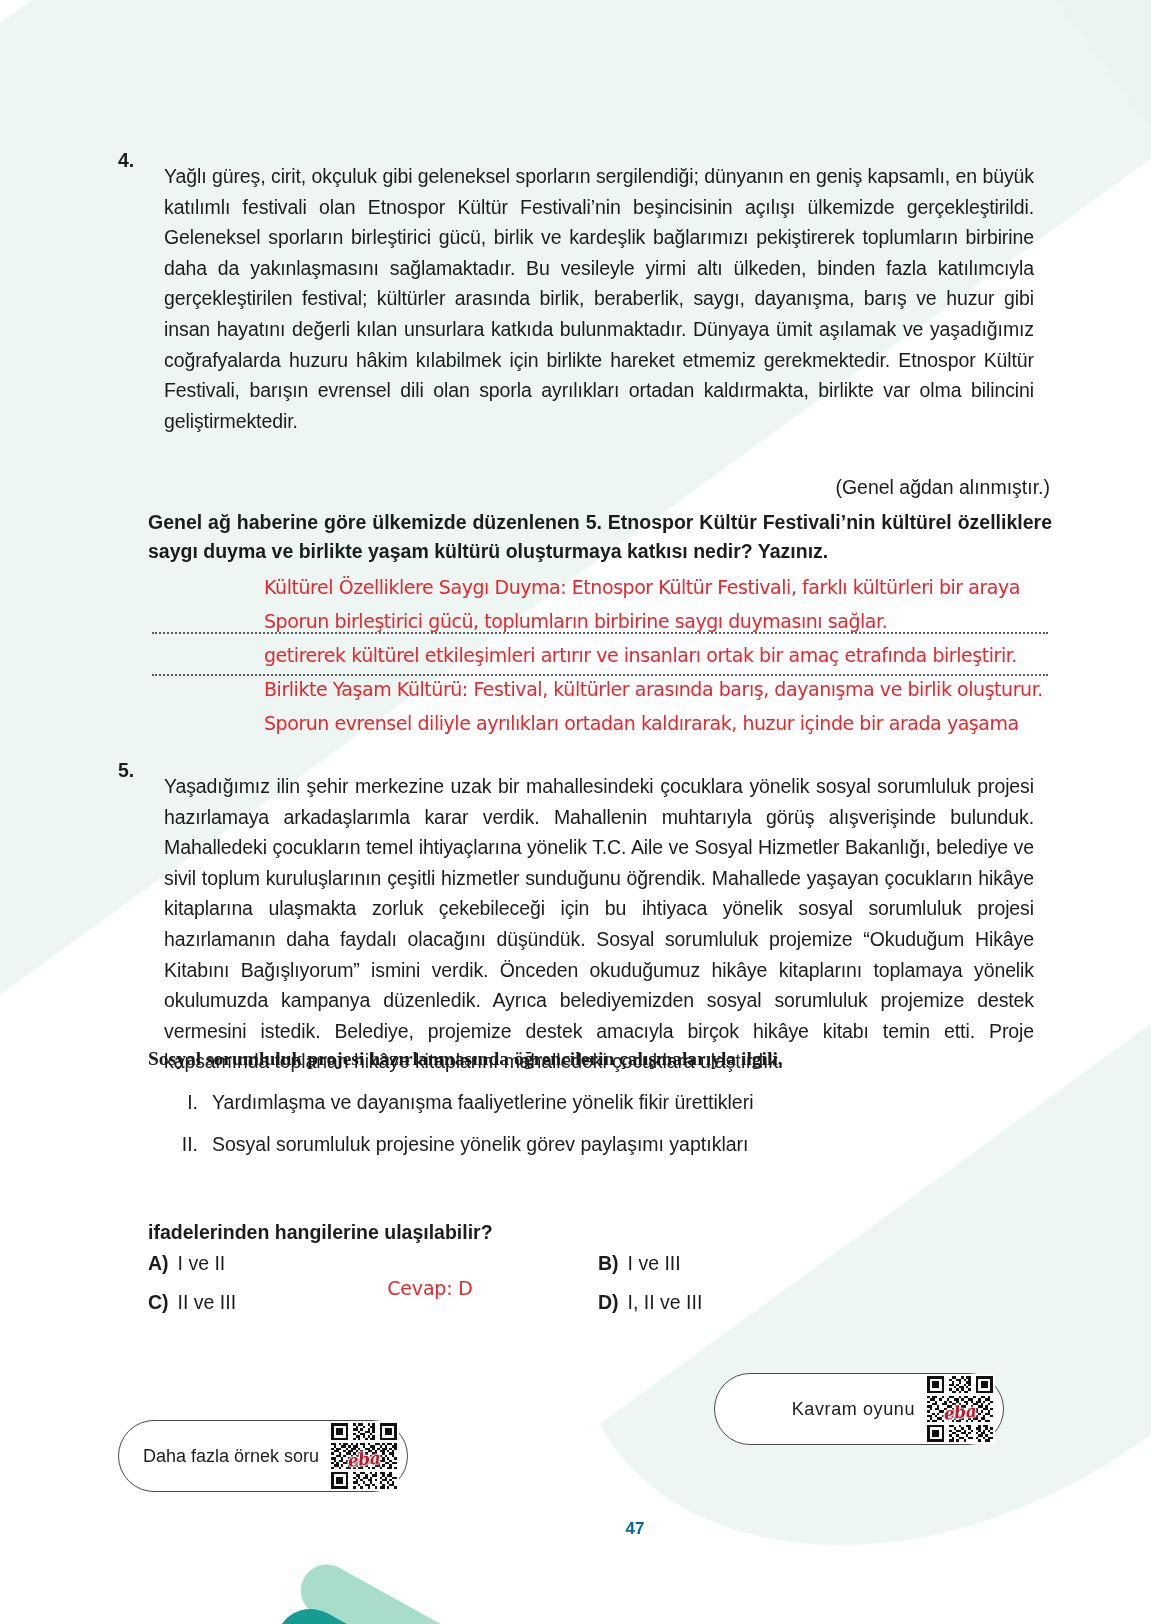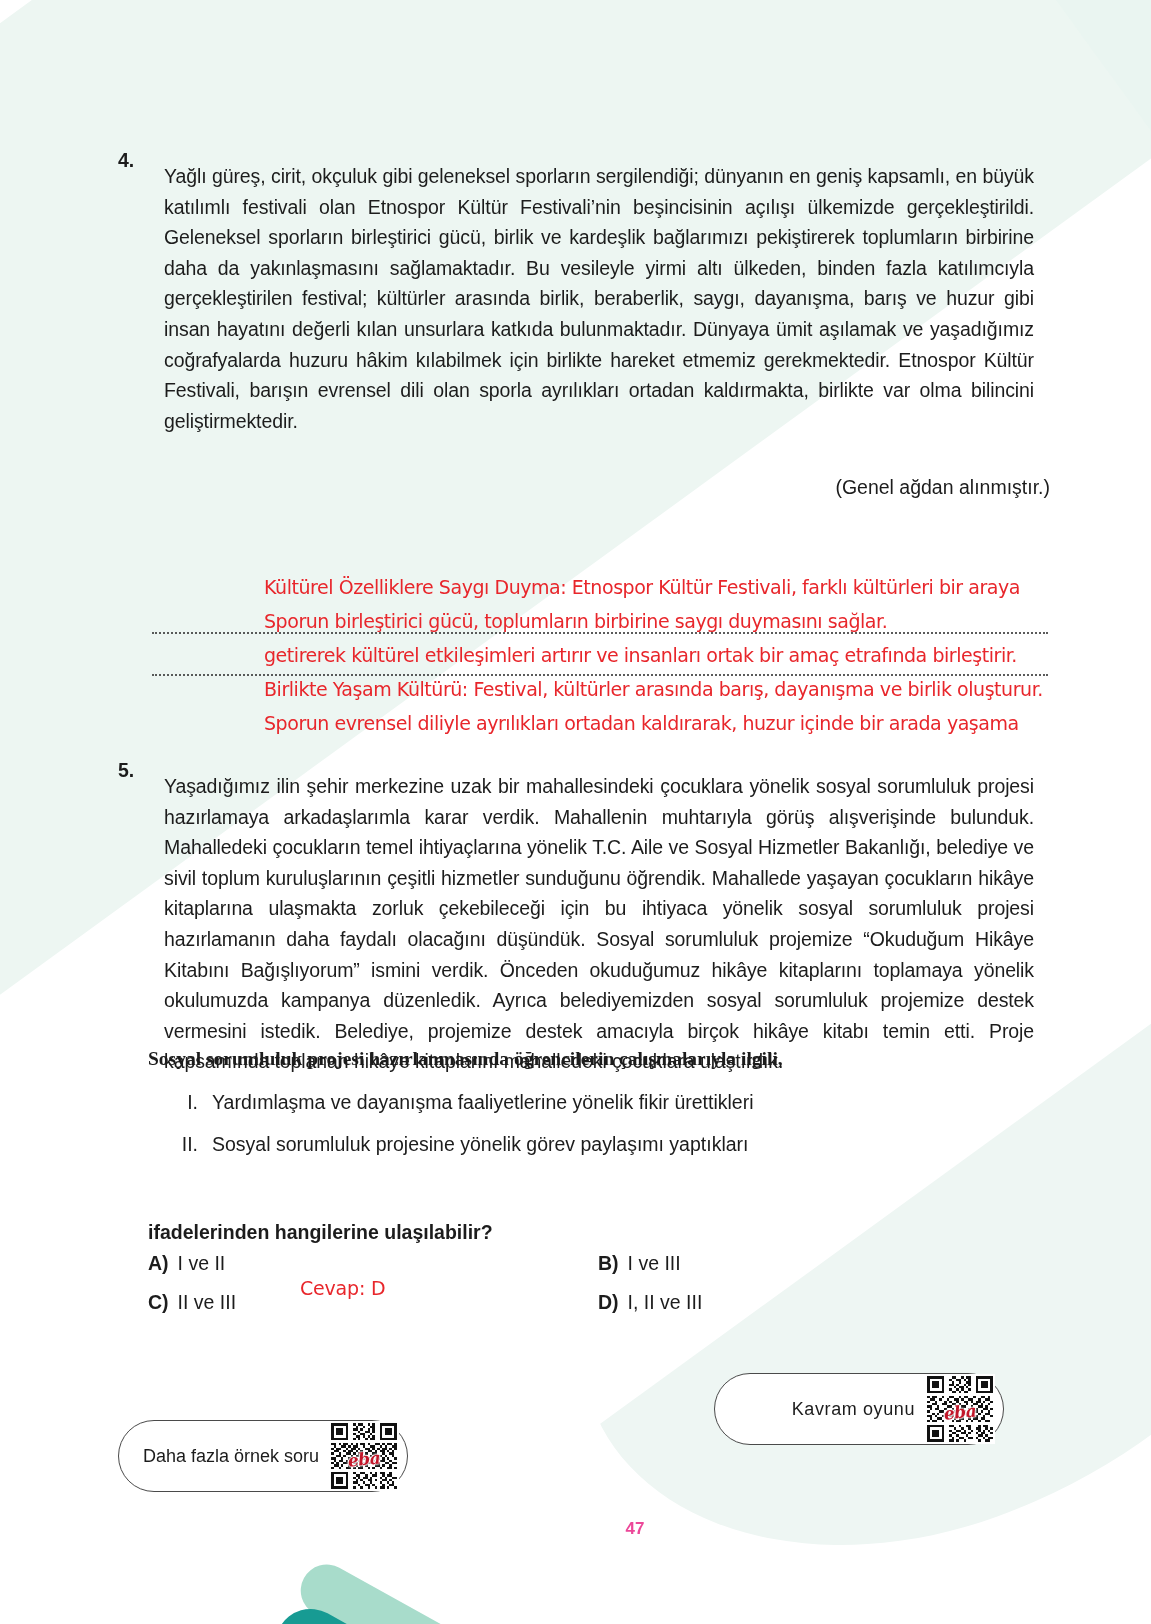--- a/index.html
+++ b/index.html
@@ -218,21 +218,21 @@
   }
   .opt-key {
     font-weight: bold;
     margin-right: 9px;
   }
   .cevap {
     position: absolute;
     left: 300px;
     top: 1277px;
     width: 260px;
-    text-align: left;
+    text-align: center;
     color: #e8262b;
     font-size: 19px;
     font-family: "DejaVu Sans", sans-serif;
     letter-spacing: -0.2px;
   }
 
   
   .qr-box {
     position: absolute;
     height: 72px;
@@ -315,21 +315,21 @@
     top: 1506px;
     width: 46px;
     height: 46px;
     border-radius: 50%;
     background: #ffffff;
     display: flex;
     align-items: center;
     justify-content: center;
     font-weight: bold;
     font-size: 17px;
-    color: #ec4899;
+    color: #0369a1;
     z-index: 5;
   }
 </style>
 </head>
 <body>
 
 <div class="page">
 
   <div class="bg-layer">
     <div class="bg-diag-top"></div>
@@ -342,20 +342,21 @@
 
     <div class="q-block" style="left:110px; top:145px; width:940px;">
       <div class="q-num">4.</div>
       <div class="q-body">
         <p class="para">Yağlı güreş, cirit, okçuluk gibi geleneksel sporların sergilendiği; dünyanın en geniş kapsamlı, en büyük katılımlı festivali olan Etnospor Kültür Festivali’nin beşincisinin açılışı ülkemizde gerçekleştirildi. Geleneksel sporların birleştirici gücü, birlik ve kardeşlik bağlarımızı pekiştirerek toplumların birbirine daha da yakınlaşmasını sağlamaktadır. Bu vesileyle yirmi altı ülkeden, binden fazla katılımcıyla gerçekleştirilen festival; kültürler arasında birlik, beraberlik, saygı, dayanışma, barış ve huzur gibi insan hayatını değerli kılan unsurlara katkıda bulunmaktadır. Dünyaya ümit aşılamak ve yaşadığımız coğrafyalarda huzuru hâkim kılabilmek için birlikte hareket etmemiz gerekmektedir. Etnospor Kültür Festivali, barışın evrensel dili olan sporla ayrılıkları ortadan kaldırmakta, birlikte var olma bilincini geliştirmektedir.</p>
       </div>
     </div>
 
     <div class="source-line">(Genel ağdan alınmıştır.)</div>
 
+    <div class="prompt">Genel ağ haberine göre ülkemizde düzenlenen 5. Etnospor Kültür Festivali’nin kültürel özelliklere saygı duyma ve birlikte yaşam kültürü oluşturmaya katkısı nedir? Yazınız.</div>
 
     <div class="answer-lines">
       <div class="dotline l1"></div>
       <div class="dotline l2"></div>
     </div>
 
     <div class="red-answer">
       <div>Kültürel Özelliklere Saygı Duyma: Etnospor Kültür Festivali, farklı kültürleri bir araya</div>
       <div>Sporun birleştirici gücü, toplumların birbirine saygı duymasını sağlar.</div>
       <div>getirerek kültürel etkileşimleri artırır ve insanları ortak bir amaç etrafında birleştirir.</div>

